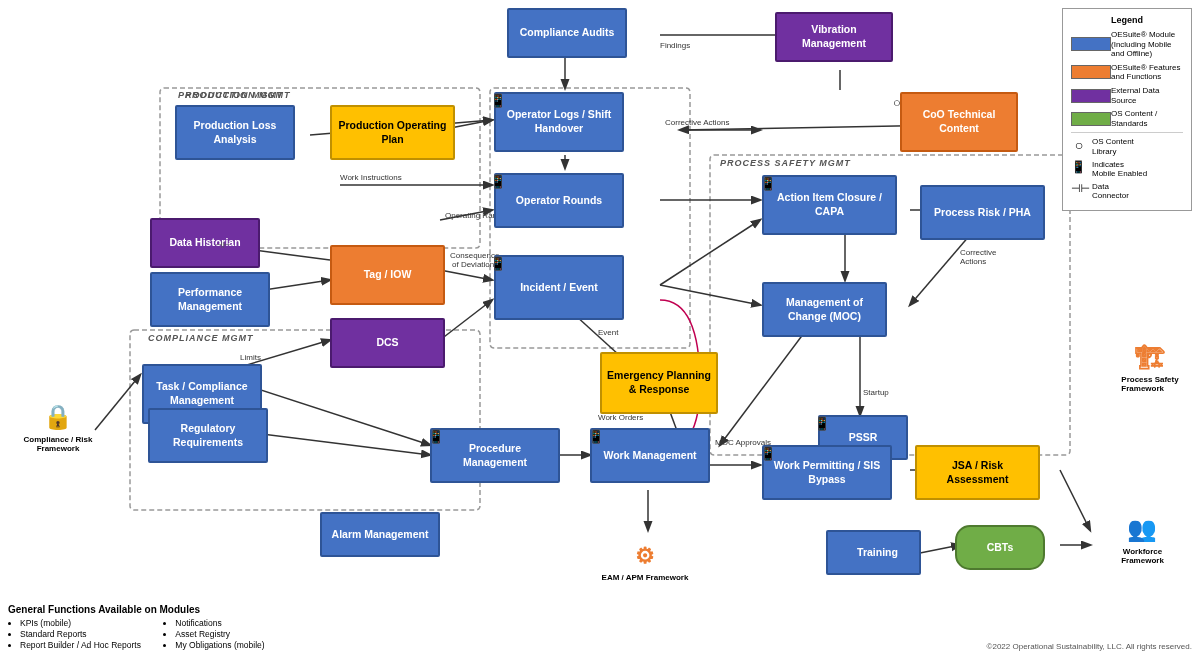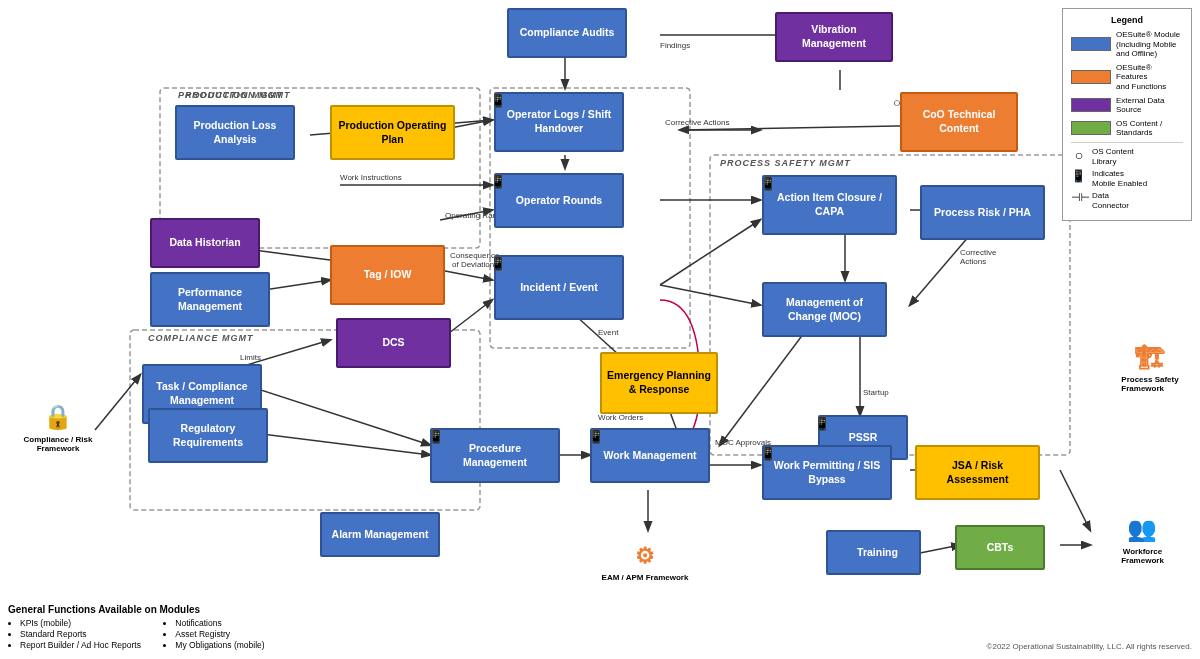--- a/index.html
+++ b/index.html
@@ -81,21 +81,20 @@
     .legend-title {
       font-weight: bold;
       text-align: center;
       margin-bottom: 5px;
       font-size: 9px;
     }
     .legend-item {
       display: flex;
       align-items: center;
       margin-bottom: 4px;
-      gap: 5px;
     }
     .legend-swatch {
       width: 40px;
       height: 14px;
       flex-shrink: 0;
       border: 1px solid #666;
       display: flex;
       align-items: center;
       justify-content: center;
       font-size: 8px;
@@ -362,21 +361,21 @@
     <span>Process Risk /
 PHA</span>
   </div>
 
   <div class="box box-blue" style="left:142px; top:364px; width:120px; height:60px;">
     <span>Task /
 Compliance
 Management</span>
   </div>
 
-  <div class="box box-purple" style="left:330px; top:318px; width:115px; height:50px;margin-left:6px;">
+  <div class="box box-purple" style="left:330px; top:318px; width:115px; height:50px;">
     <span>DCS</span>
   </div>
 
   <div class="box box-yellow" style="left:600px; top:352px; width:118px; height:62px;">
     <span>Emergency
 Planning &amp;
 Response</span>
   </div>
 
   <div class="box box-blue" style="left:818px; top:415px; width:90px; height:45px;">
@@ -410,21 +409,21 @@
 
   <div class="box box-blue" style="left:320px; top:512px; width:120px; height:45px;">
     <span>Alarm
 Management</span>
   </div>
 
   <div class="box box-blue" style="left:826px; top:530px; width:95px; height:45px;padding-left:12px;">
     <span>Training</span>
   </div>
 
-  <div class="box box-green" style="left:955px; top:525px; width:90px; height:45px;">
+  <div class="box box-green" style="left:955px; top:525px; width:90px; height:45px;border-radius:15px;">
     <span>CBTs</span>
   </div>
 
   <div class="framework-box" style="left:18px; top:390px; width:80px; height:75px;">
     <div style="font-size:24px;">🔒</div>
     <div style="font-size:8px; font-weight:bold; text-align:center;">Compliance /
 Risk Framework</div>
   </div>
 
   <div class="framework-box" style="left:1110px; top:330px; width:80px; height:75px;">

